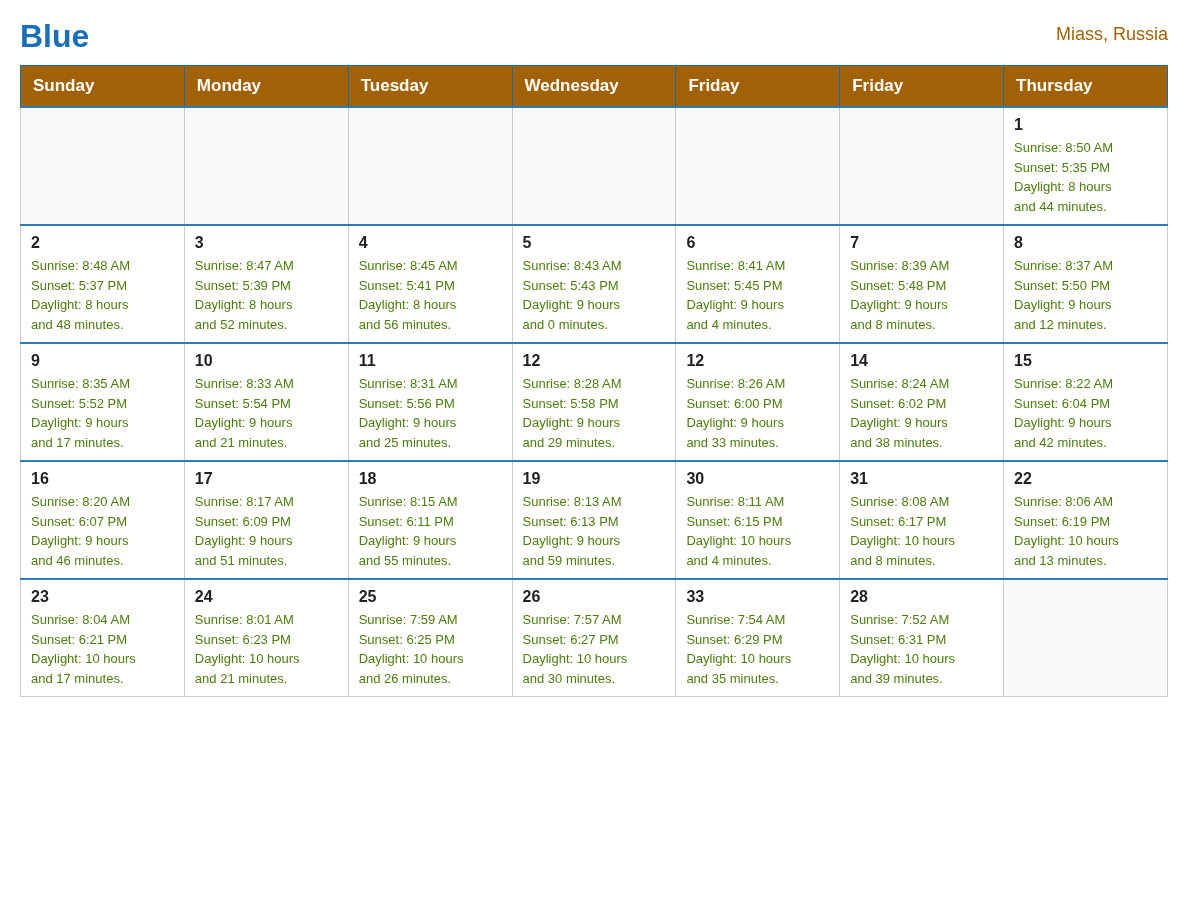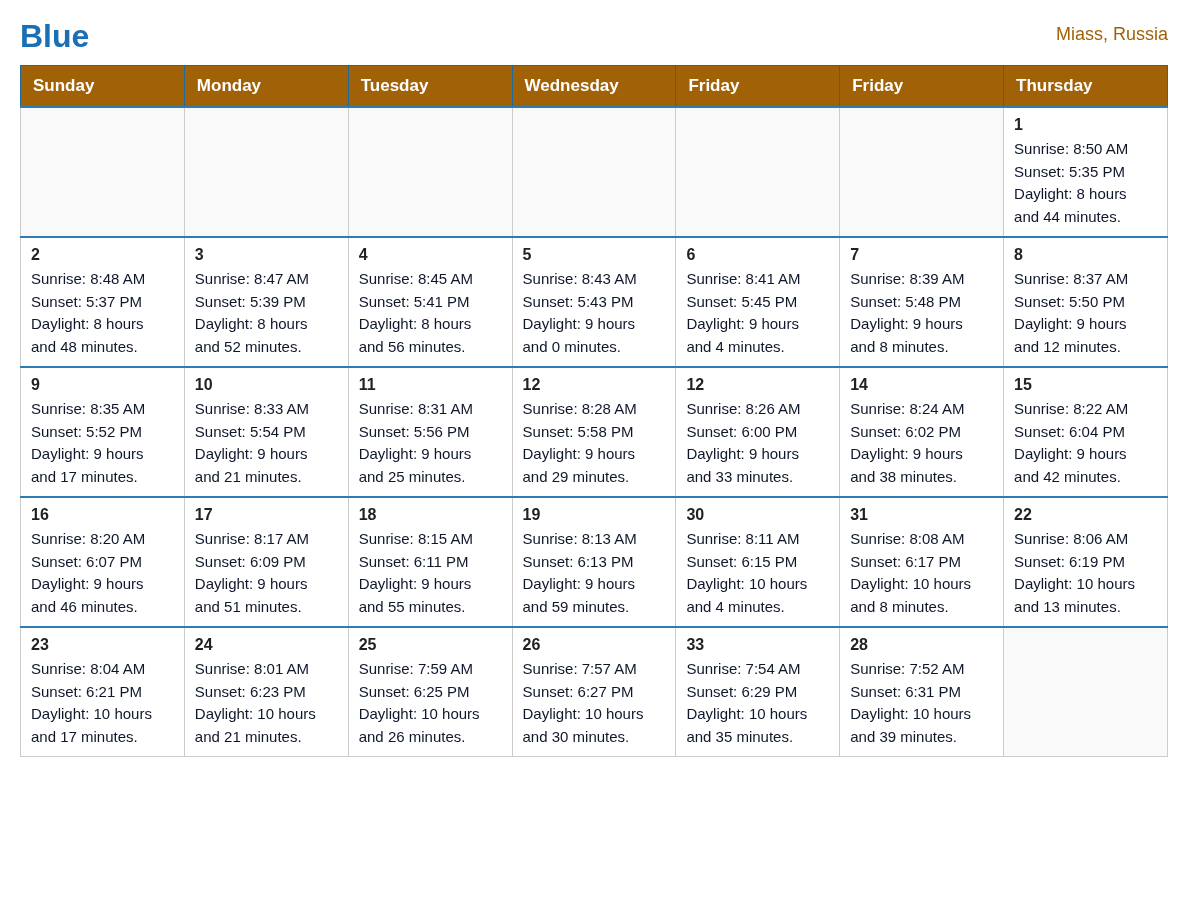--- a/index.html
+++ b/index.html
@@ -80,22 +80,22 @@
       border-top: 2px solid #2a7db5;
     }
     .day-number {
       font-size: 16px;
       font-weight: bold;
       color: #222;
       display: block;
       margin-bottom: 4px;
     }
     .day-info {
-      font-size: 15px;
-      color: #0f172a;
+      font-size: 13px;
+      color: #4d7c0f;
       line-height: 1.5;
     }
     .empty-cell {
       background: #f9f9f9;
     }
     .logo-svg {
       display: inline-block;
     }
   </style>
 </head>

